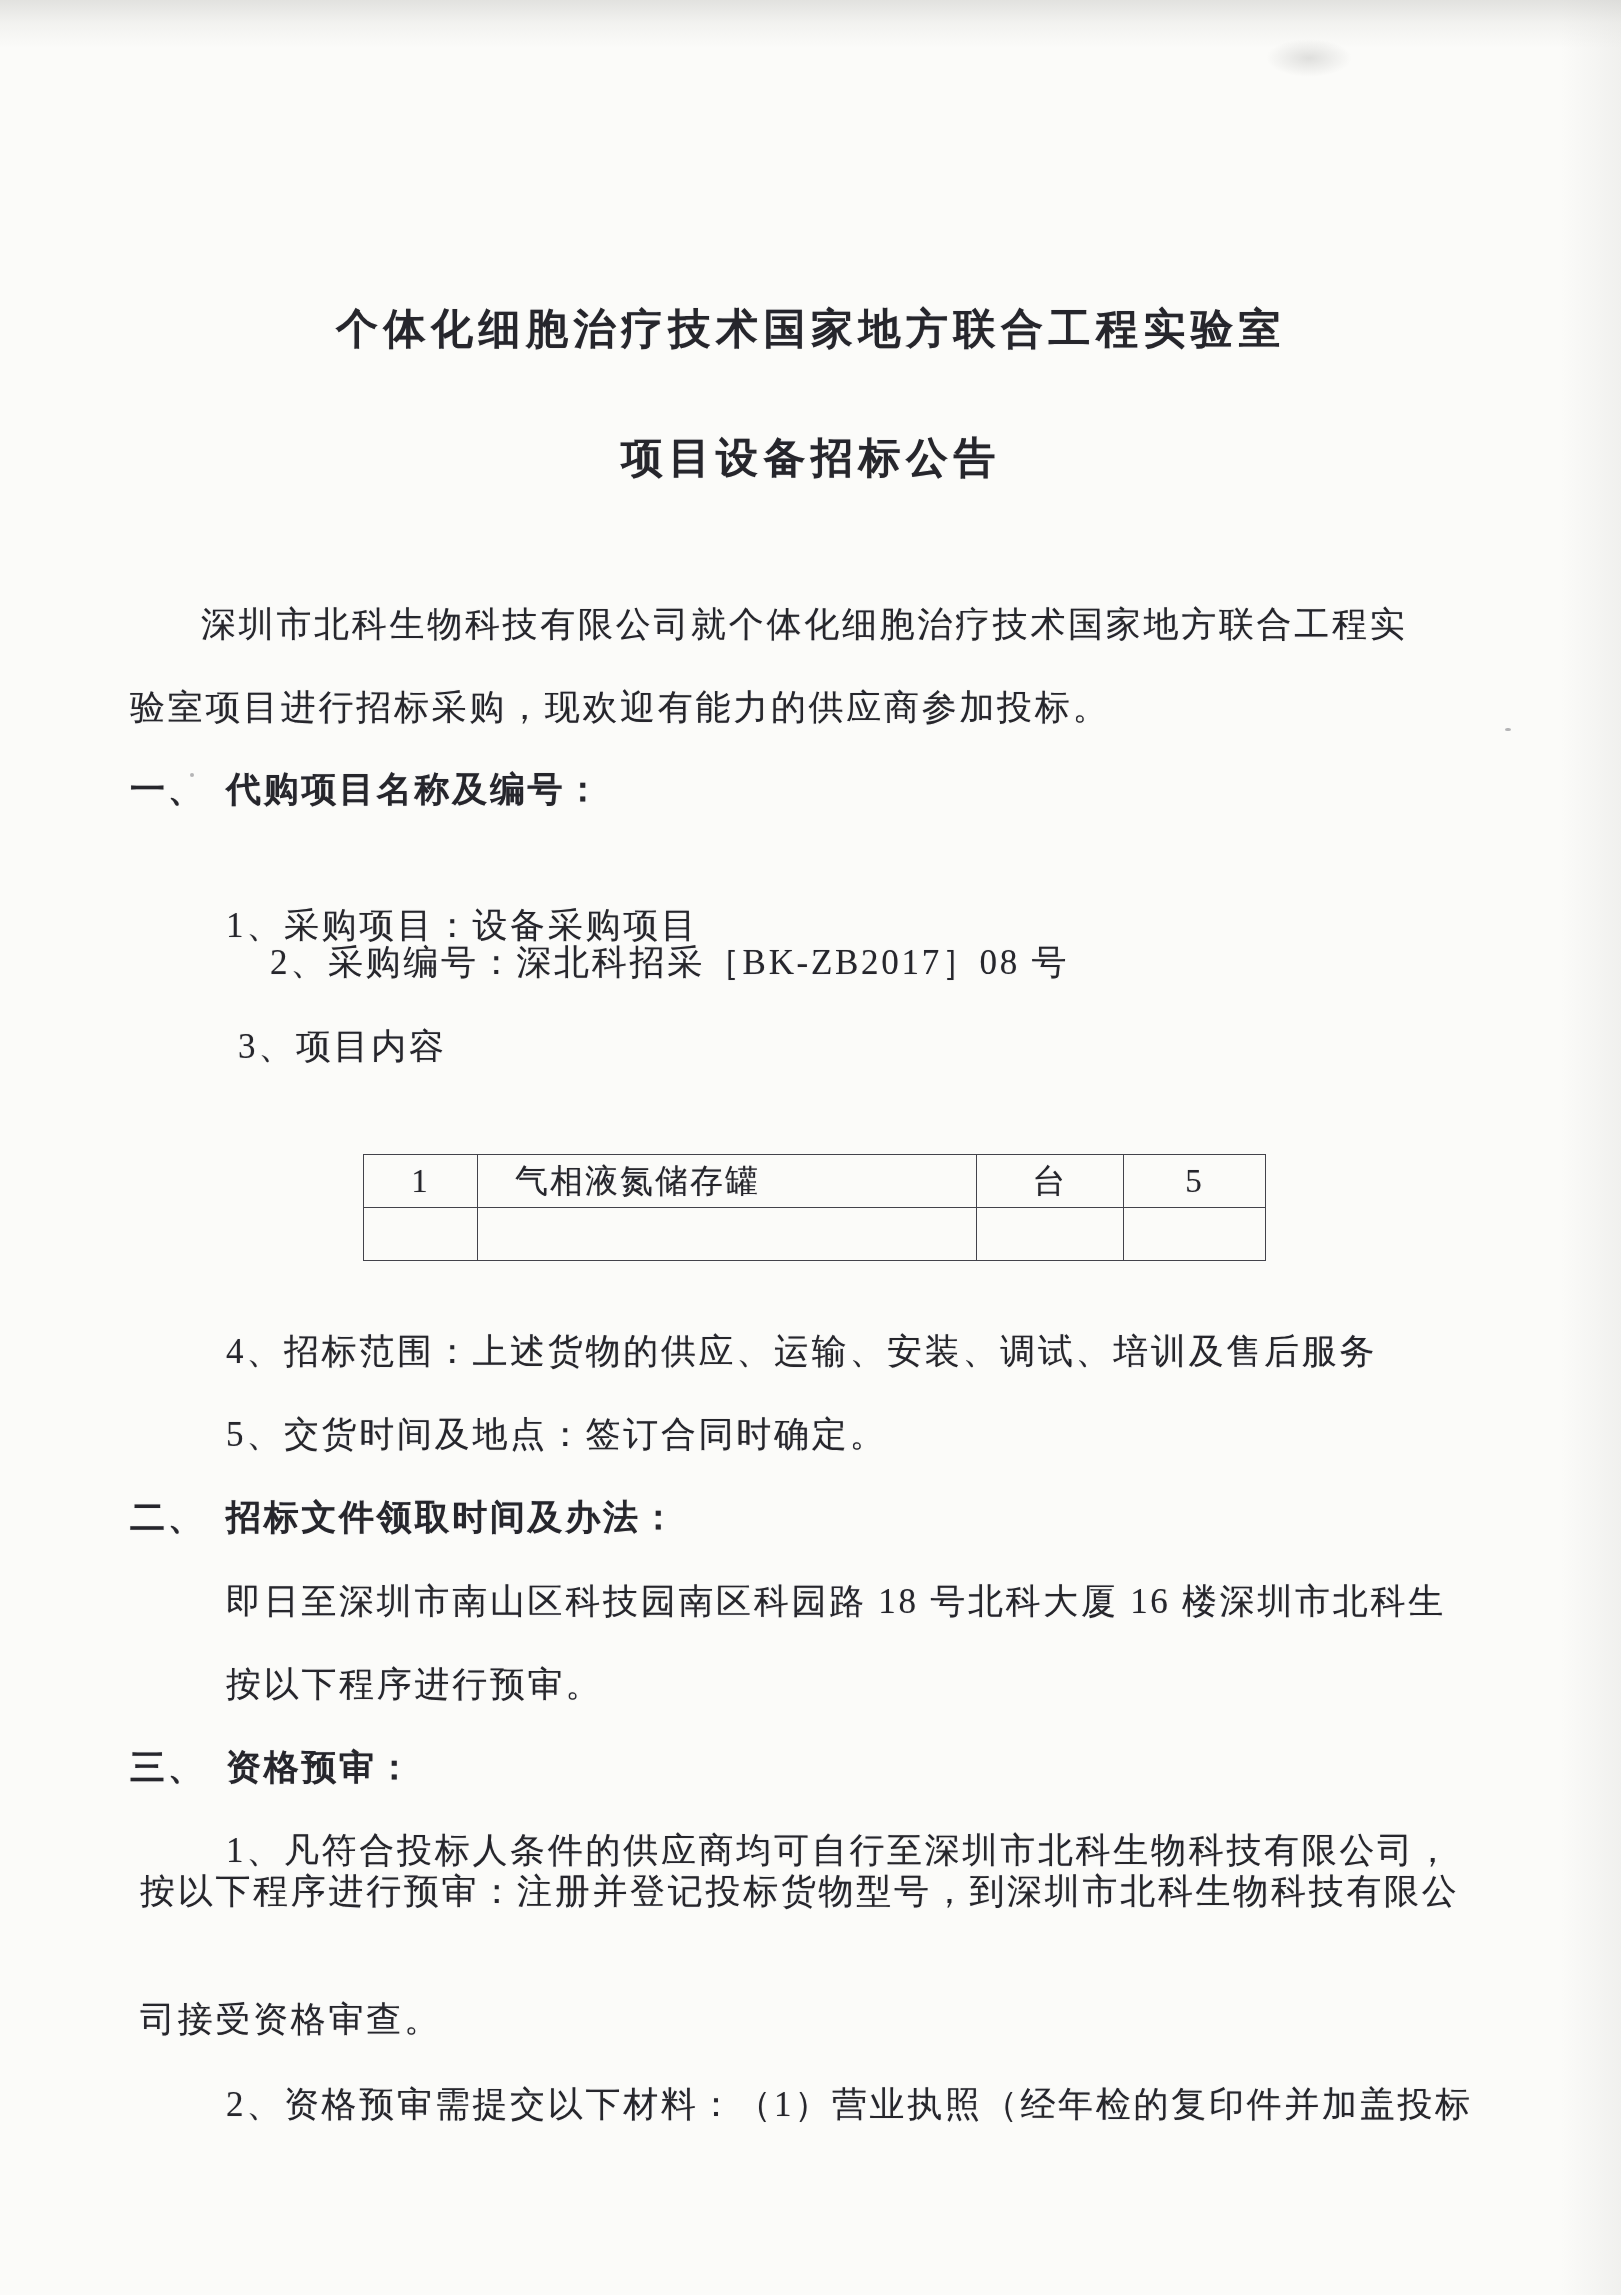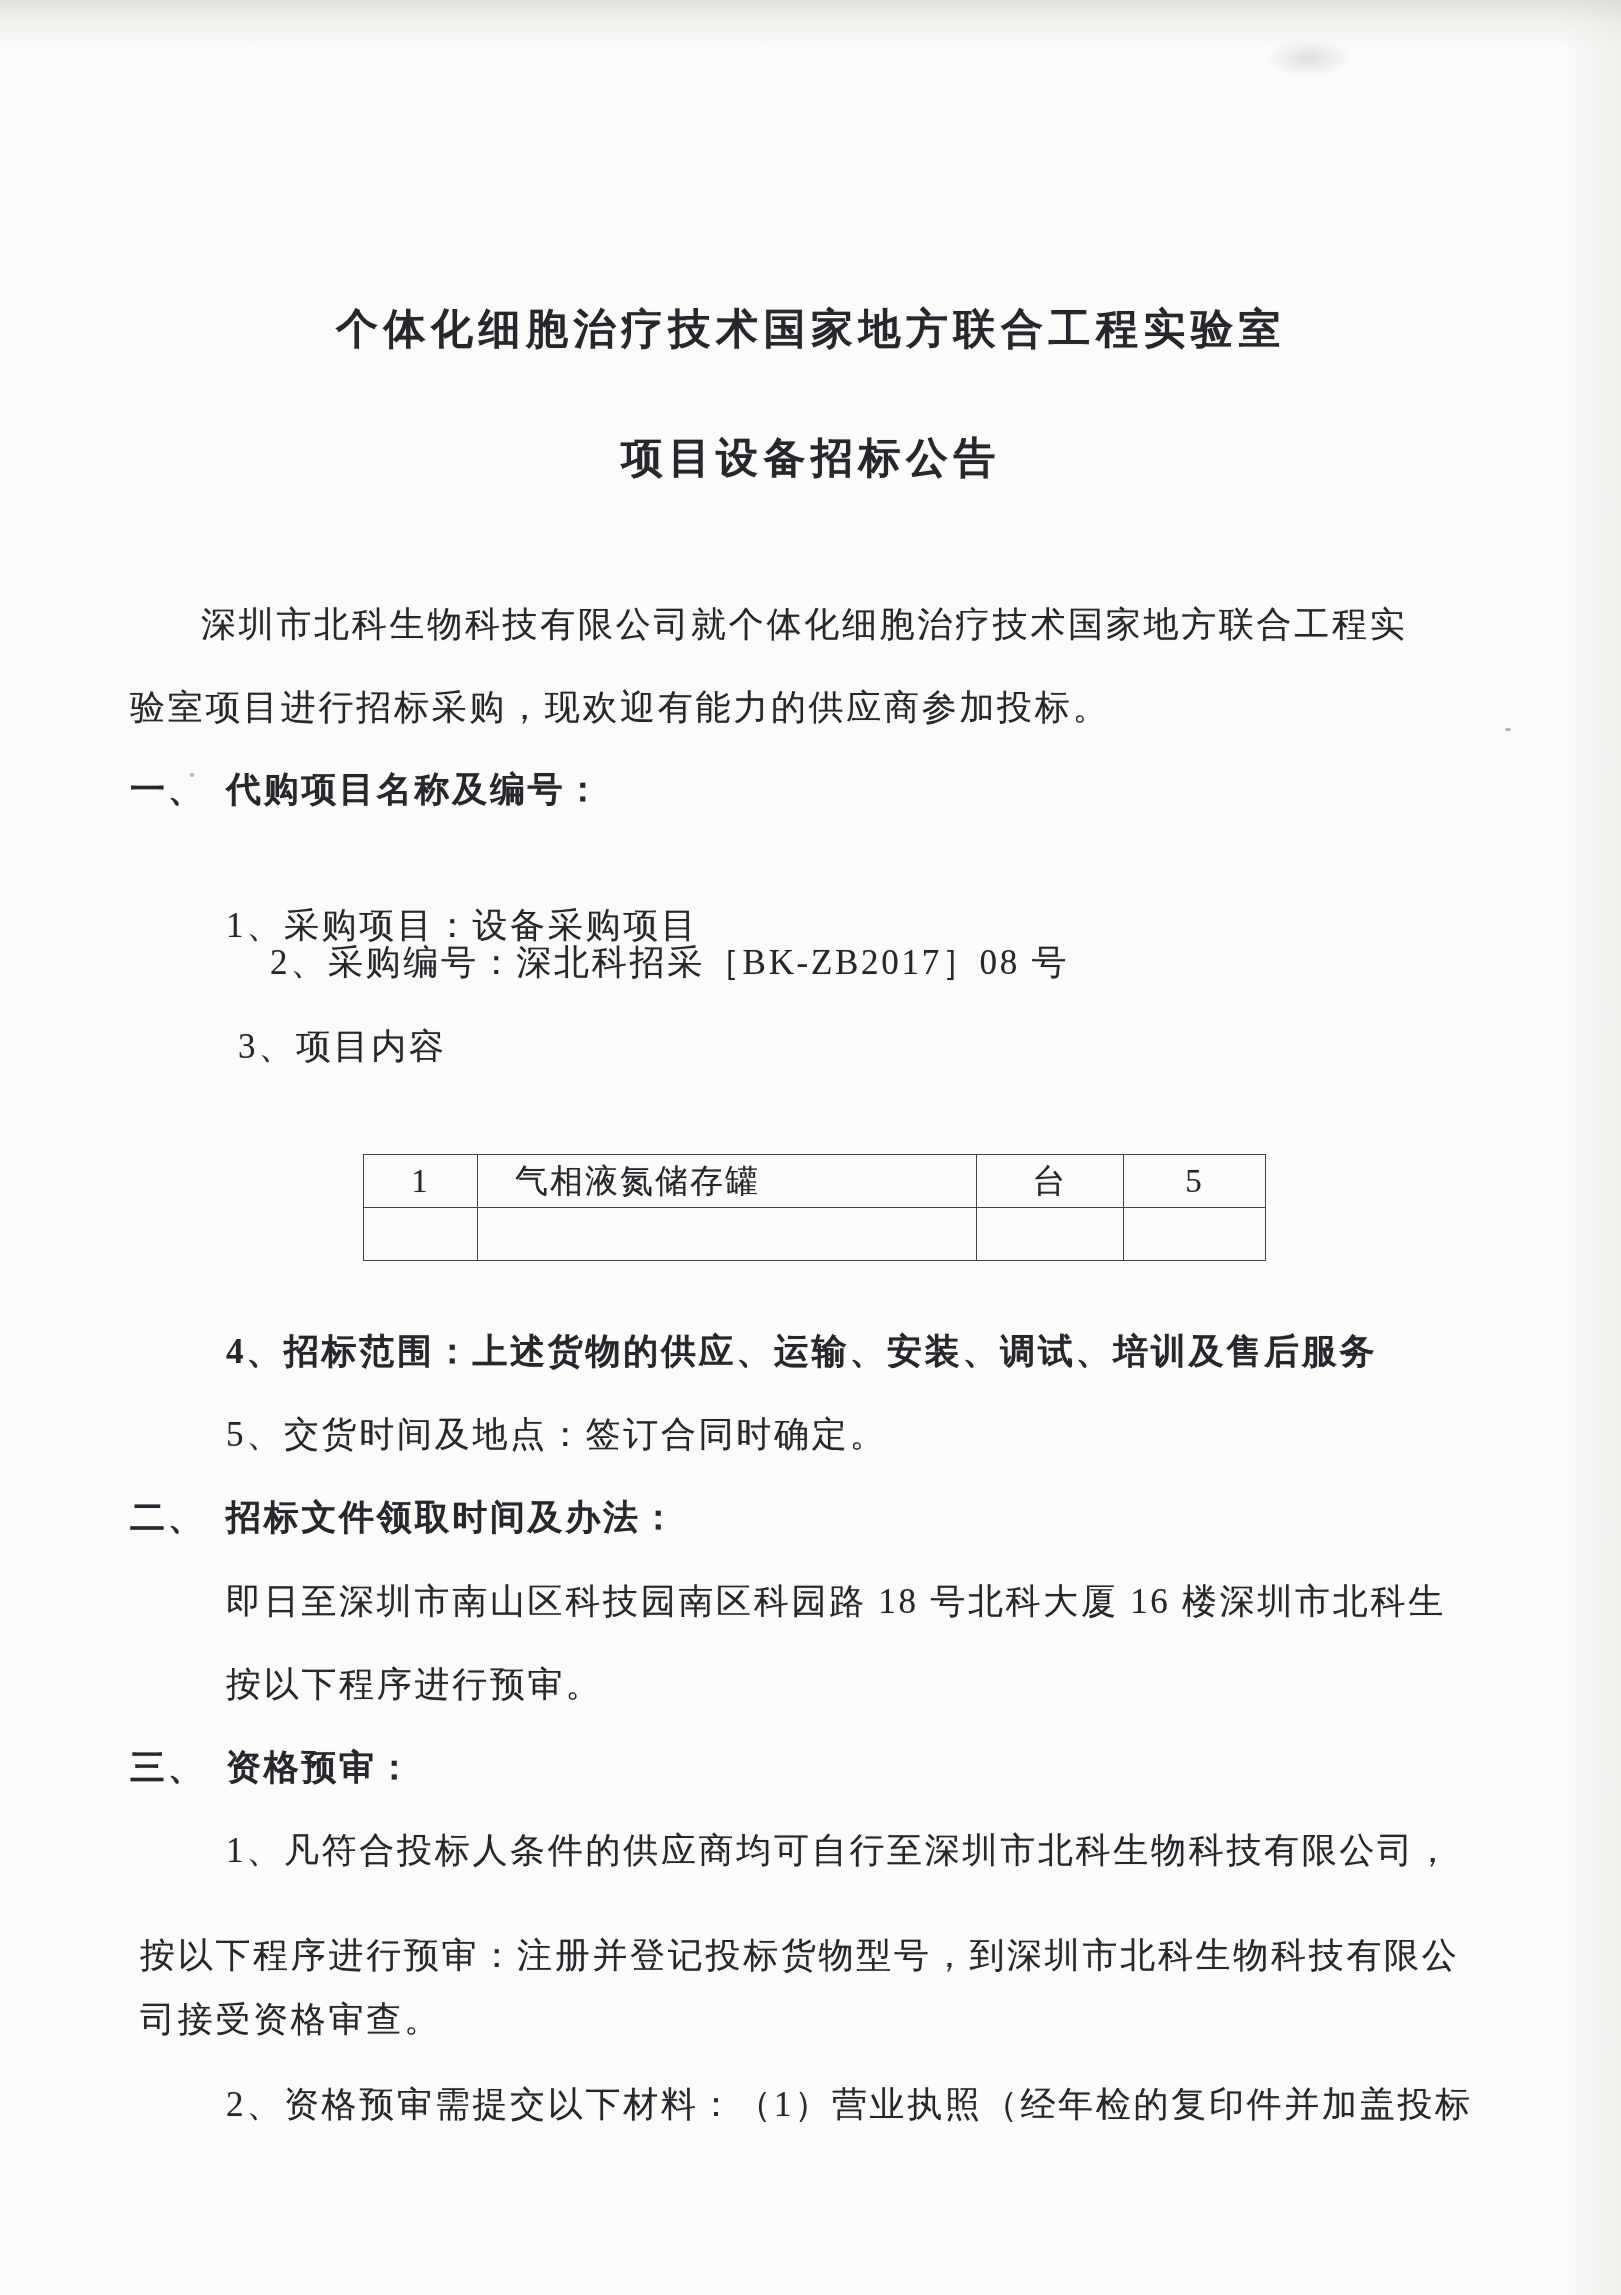--- a/index.html
+++ b/index.html
@@ -101,29 +101,29 @@
     </tr>
     <tr>
       <td></td>
       <td class="name-cell"></td>
       <td></td>
       <td></td>
     </tr>
   </tbody>
     </table>
 
-  <div class="t" style="left: 226px; top: 1328px; font-weight: bold;">4、招标范围：上述货物的供应、运输、安装、调试、培训及售后服务</div>
+  <div class="t" style="left: 226px; top: 1328px;">4、招标范围：上述货物的供应、运输、安装、调试、培训及售后服务</div>
   <div class="t" style="left: 226px; top: 1411px;">5、交货时间及地点：签订合同时确定。</div>
 
   <div class="t bold" style="left: 130px; top: 1494px;">二、</div>
   <div class="t bold" style="left: 226px; top: 1494px;">招标文件领取时间及办法：</div>
   <div class="t" style="left: 226px; top: 1578px;">即日至深圳市南山区科技园南区科园路 18 号北科大厦 16 楼深圳市北科生</div>
   <div class="t" style="left: 226px; top: 1661px;">按以下程序进行预审。</div>
 
   <div class="t bold" style="left: 130px; top: 1744px;">三、</div>
   <div class="t bold" style="left: 226px; top: 1744px;">资格预审：</div>
   <div class="t" style="left: 226px; top: 1827px;">1、凡符合投标人条件的供应商均可自行至深圳市北科生物科技有限公司，</div>
-  <div class="t" style="left: 140px; top: 1932px;">按以下程序进行预审：注册并登记投标货物型号，到深圳市北科生物科技有限公</div>
+  <div class="t" style="left: 140px; top: 1868px;">按以下程序进行预审：注册并登记投标货物型号，到深圳市北科生物科技有限公</div>
   <div class="t" style="left: 140px; top: 1996px;">司接受资格审查。</div>
   <div class="t" style="left: 226px; top: 2081px;">2、资格预审需提交以下材料：（1）营业执照（经年检的复印件并加盖投标</div>
 
 </div>
 
 
 </body></html>

